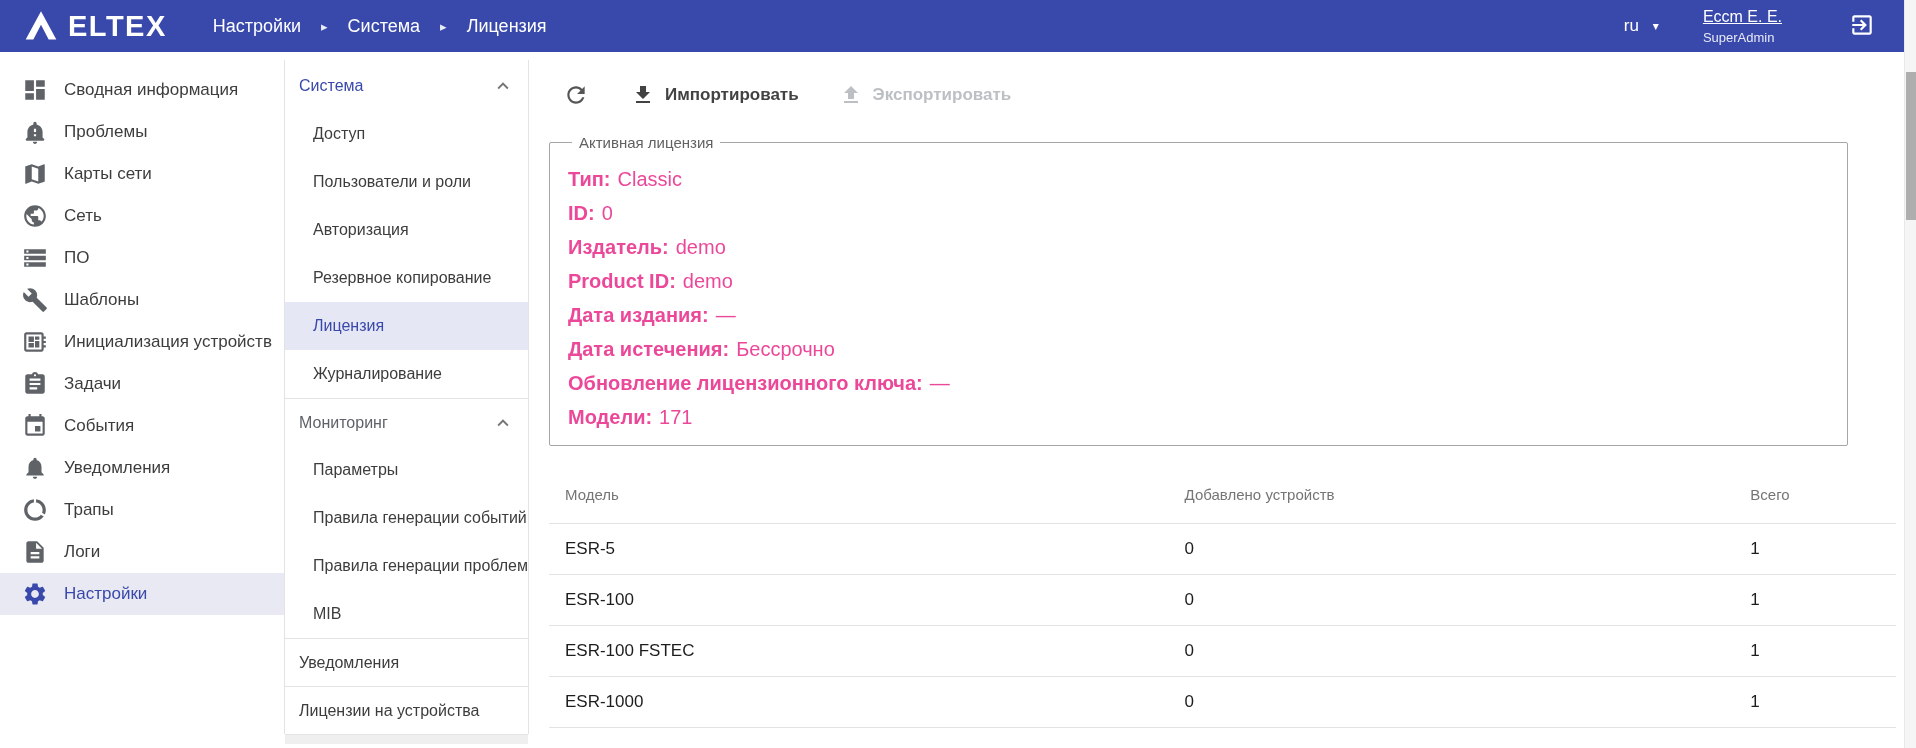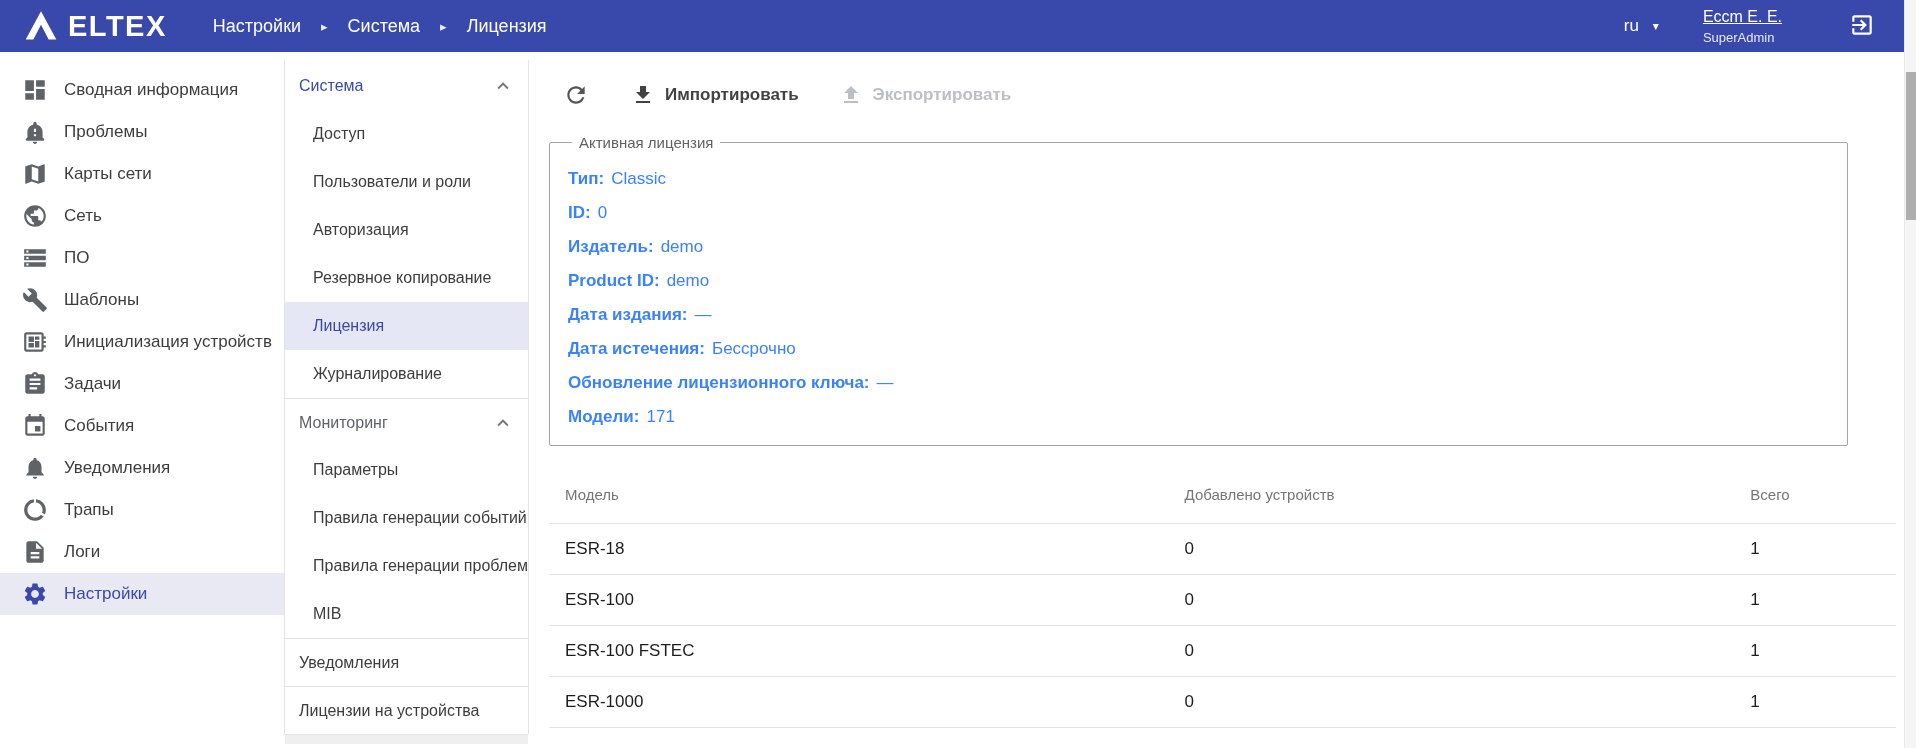--- a/index.html
+++ b/index.html
@@ -55,21 +55,21 @@
   .icon-btn { background:none; border:none; color:#555; width:30px; height:30px; cursor:pointer; padding:2px; }
   .icon-btn .icon { width:26px; height:26px; }
   .tool-btn { display:flex; align-items:center; gap:10px; background:none; border:none;
               font-family:inherit; font-size:17px; font-weight:bold; color:#424242; cursor:pointer;text-align:right; }
   .tool-btn .icon { width:24px; height:24px; }
   .tool-btn.disabled { color:#bcbfc3; cursor:default; }
 
   .license-box { margin:4px 56px 0 20px; border:1px solid #a6a6a6; border-radius:2px;
                  padding:4px 18px 18px; }
   .license-box legend { font-size:15px; color:#616161; padding:0 7px; margin-left:4px; }
-  .field { margin-top:14px; font-size:17px; color:#3b82f6; line-height:20px; }
+  .field { margin-top:14px; font-size:20px; color:#ec4899; line-height:20px; }
   .f-label { font-weight:bold; }
   .f-label::after { content:":"; }
   .f-value { margin-left:7px; }
 
   .models-table { width:calc(100% - 28px); margin:26px 8px 0 20px; border-collapse:collapse; font-size:17px; }
   .models-table th { text-align:left; font-size:15px; color:#757575; font-weight:normal;
                      padding:14px 16px 20px; }
   .models-table td { padding:15px 16px; border-top:1px solid #e3e3e3; color:#1d1d1d; }
   .models-table tbody tr:last-child td { border-bottom:1px solid #e3e3e3; }
   .models-table tbody tr { cursor:pointer; }
@@ -260,21 +260,21 @@
         </colgroup>
       <thead>
           <tr id="modelsHead">
             <th>Модель</th>
             <th>Добавлено устройств</th>
             <th>Всего</th>
           </tr>
         </thead>
       <tbody id="modelsBody">
           <tr>
-            <td>ESR-18</td>
+            <td>ESR-5</td>
             <td>0</td>
             <td>1</td>
           </tr>
           <tr>
             <td>ESR-100</td>
             <td>0</td>
             <td>1</td>
           </tr>
           <tr>
             <td>ESR-100 FSTEC</td>

